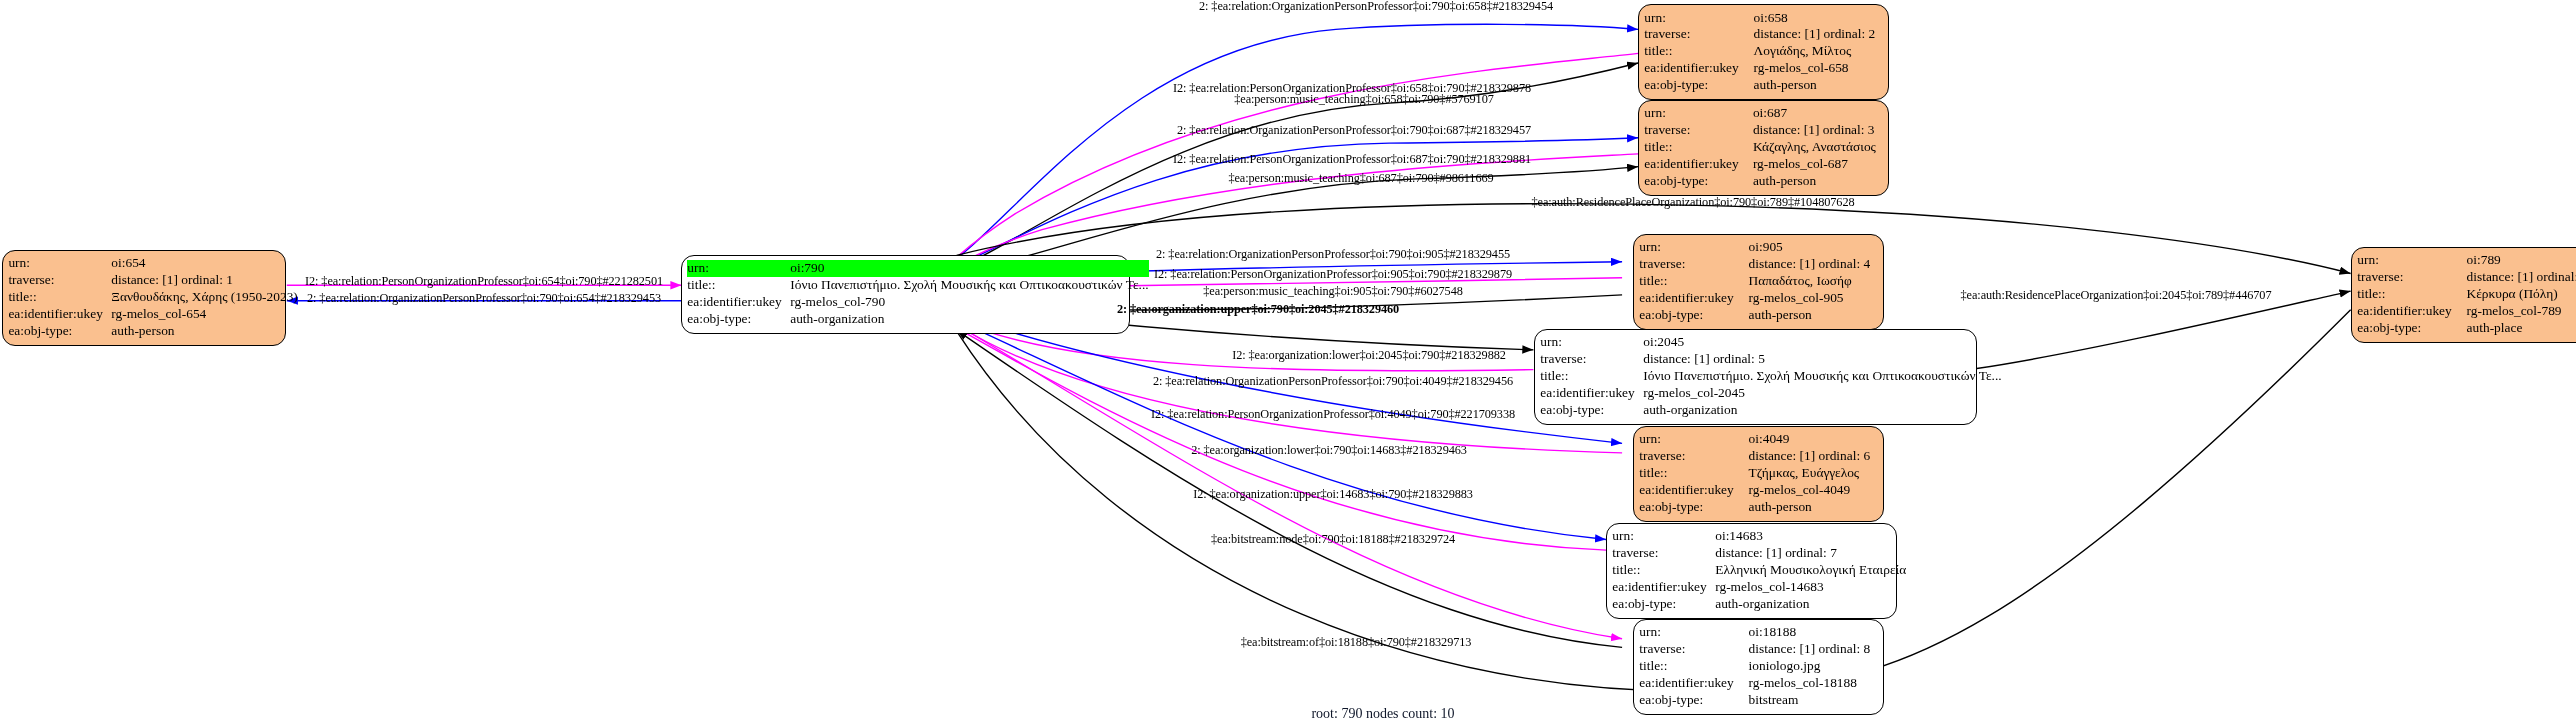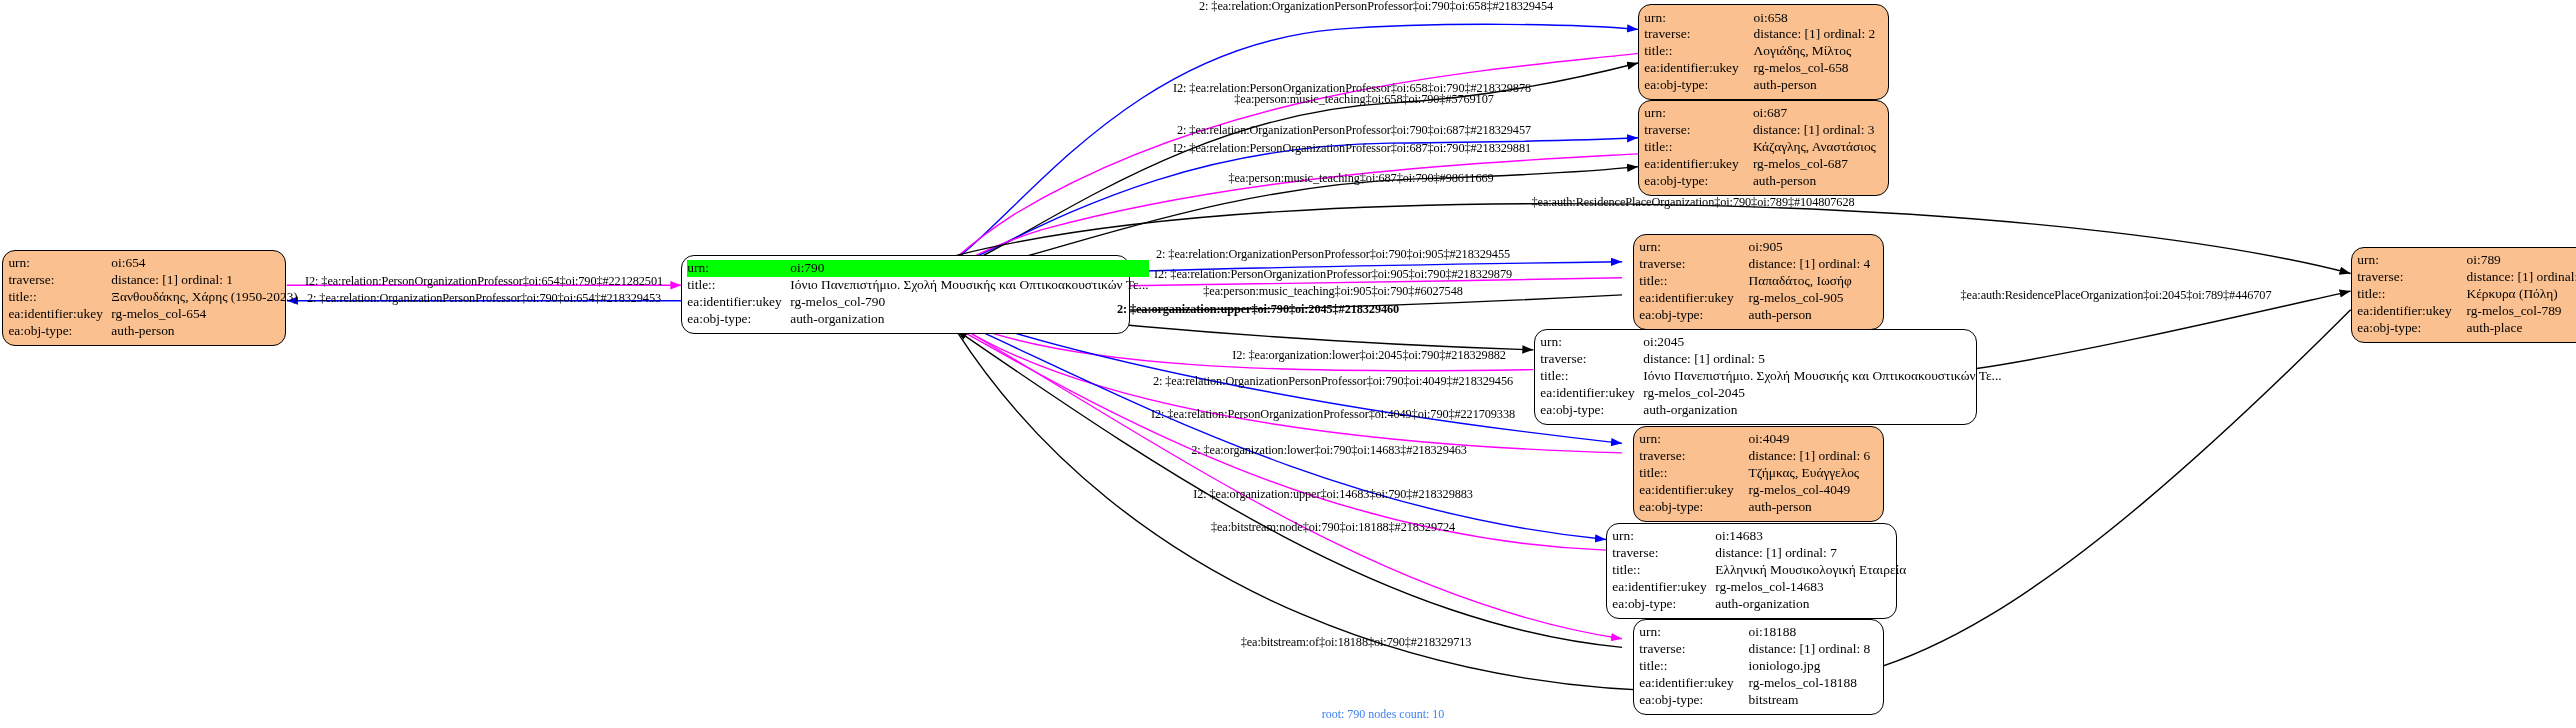--- a/index.html
+++ b/index.html
@@ -10,21 +10,21 @@
         background:#ffffff;padding:4.3px 5.3px 4.8px 5.3px;}
   .node.person,.node.place{background:#fac08f;}
   .node.rootnode{background:#ffffff;}
   .node table{border-collapse:collapse;width:100%;}
   .node td{font-size:13.4px;line-height:1.26;white-space:nowrap;padding:0 0 0 0;vertical-align:top;color:#000;}
   .node td.k{padding-right:8.5px;}
   .node tr.hl td{background:#00ff00;}
   .node.rootnode td.k{width:102px;}
   .edge-label{position:absolute;font-size:12.3px;color:#000;white-space:nowrap;
               transform:translate(-50%,-50%);letter-spacing:-0.1px;}
-  .caption{position:absolute;font-size:12px;color:#3b82f6;white-space:nowrap;transform:translate(-50%,-50%);}
+  .caption{position:absolute;font-size:14px;color:#0f172a;white-space:nowrap;transform:translate(-50%,-50%);}
 </style>
 </head>
 <body>
 
 <div id="canvas">
 
   <svg id="edge-layer" viewBox="0 0 4821 1363" xmlns="http://www.w3.org/2000/svg">
     <defs>
       <marker id="ab" markerWidth="9" markerHeight="9" refX="8" refY="3" orient="auto">
         <path d="M0,0 L8,3 L0,6 z" fill="#0000ff"></path>
@@ -336,33 +336,33 @@
         <td class="v">auth-place</td>
       </tr>
     </tbody>
       </table>
   </div>
 
   <div class="edge-label" style="left:1376px;top:6.4px;">2: ‡ea:relation:OrganizationPersonProfessor‡oi:790‡oi:658‡#218329454</div>
   <div class="edge-label" style="left:1352px;top:69px;margin-top:19px;">I2: ‡ea:relation:PersonOrganizationProfessor‡oi:658‡oi:790‡#218329878</div>
   <div class="edge-label" style="left:1364px;top:99px;">‡ea:person:music_teaching‡oi:658‡oi:790‡#5769107</div>
   <div class="edge-label" style="left:1354px;top:130px;">2: ‡ea:relation:OrganizationPersonProfessor‡oi:790‡oi:687‡#218329457</div>
-  <div class="edge-label" style="left:1352px;top:148px;">I2: ‡ea:relation:PersonOrganizationProfessor‡oi:687‡oi:790‡#218329881</div>
+  <div class="edge-label" style="left:1352px;top:159px;">I2: ‡ea:relation:PersonOrganizationProfessor‡oi:687‡oi:790‡#218329881</div>
   <div class="edge-label" style="left:1361px;top:178px;">‡ea:person:music_teaching‡oi:687‡oi:790‡#98611669</div>
   <div class="edge-label" style="left:1693px;top:202px;">‡ea:auth:ResidencePlaceOrganization‡oi:790‡oi:789‡#104807628</div>
   <div class="edge-label" style="left:1333px;top:254px;">2: ‡ea:relation:OrganizationPersonProfessor‡oi:790‡oi:905‡#218329455</div>
   <div class="edge-label" style="left:1333px;top:274px;">I2: ‡ea:relation:PersonOrganizationProfessor‡oi:905‡oi:790‡#218329879</div>
   <div class="edge-label" style="left:1333px;top:291px;">‡ea:person:music_teaching‡oi:905‡oi:790‡#6027548</div>
   <div class="edge-label" style="left:1258px;top:309px;font-weight:bold;">2: ‡ea:organization:upper‡oi:790‡oi:2045‡#218329460</div>
   <div class="edge-label" style="left:1333px;top:355px;margin-left:36px;">I2: ‡ea:organization:lower‡oi:2045‡oi:790‡#218329882</div>
   <div class="edge-label" style="left:1333px;top:381px;">2: ‡ea:relation:OrganizationPersonProfessor‡oi:790‡oi:4049‡#218329456</div>
   <div class="edge-label" style="left:1333px;top:414px;text-align:center;">I2: ‡ea:relation:PersonOrganizationProfessor‡oi:4049‡oi:790‡#221709338</div>
   <div class="edge-label" style="left:1329px;top:450px;">2: ‡ea:organization:lower‡oi:790‡oi:14683‡#218329463</div>
   <div class="edge-label" style="left:1333px;top:494px;">I2: ‡ea:organization:upper‡oi:14683‡oi:790‡#218329883</div>
-  <div class="edge-label" style="left:1333px;top:527px;">‡ea:bitstream:node‡oi:790‡oi:18188‡#218329724</div>
+  <div class="edge-label" style="left:1333px;top:539px;">‡ea:bitstream:node‡oi:790‡oi:18188‡#218329724</div>
   <div class="edge-label" style="left:1356px;top:642px;">‡ea:bitstream:of‡oi:18188‡oi:790‡#218329713</div>
   <div class="edge-label" style="left:2116px;top:295px;">‡ea:auth:ResidencePlaceOrganization‡oi:2045‡oi:789‡#446707</div>
   <div class="edge-label" style="left:484px;top:281px;">I2: ‡ea:relation:PersonOrganizationProfessor‡oi:654‡oi:790‡#221282501</div>
   <div class="edge-label" style="left:484px;top:298px;">2: ‡ea:relation:OrganizationPersonProfessor‡oi:790‡oi:654‡#218329453</div>
 
   <div class="caption" style="left:1383px;top:714px;">root: 790 nodes count: 10</div>
 
 </div>
 
 

